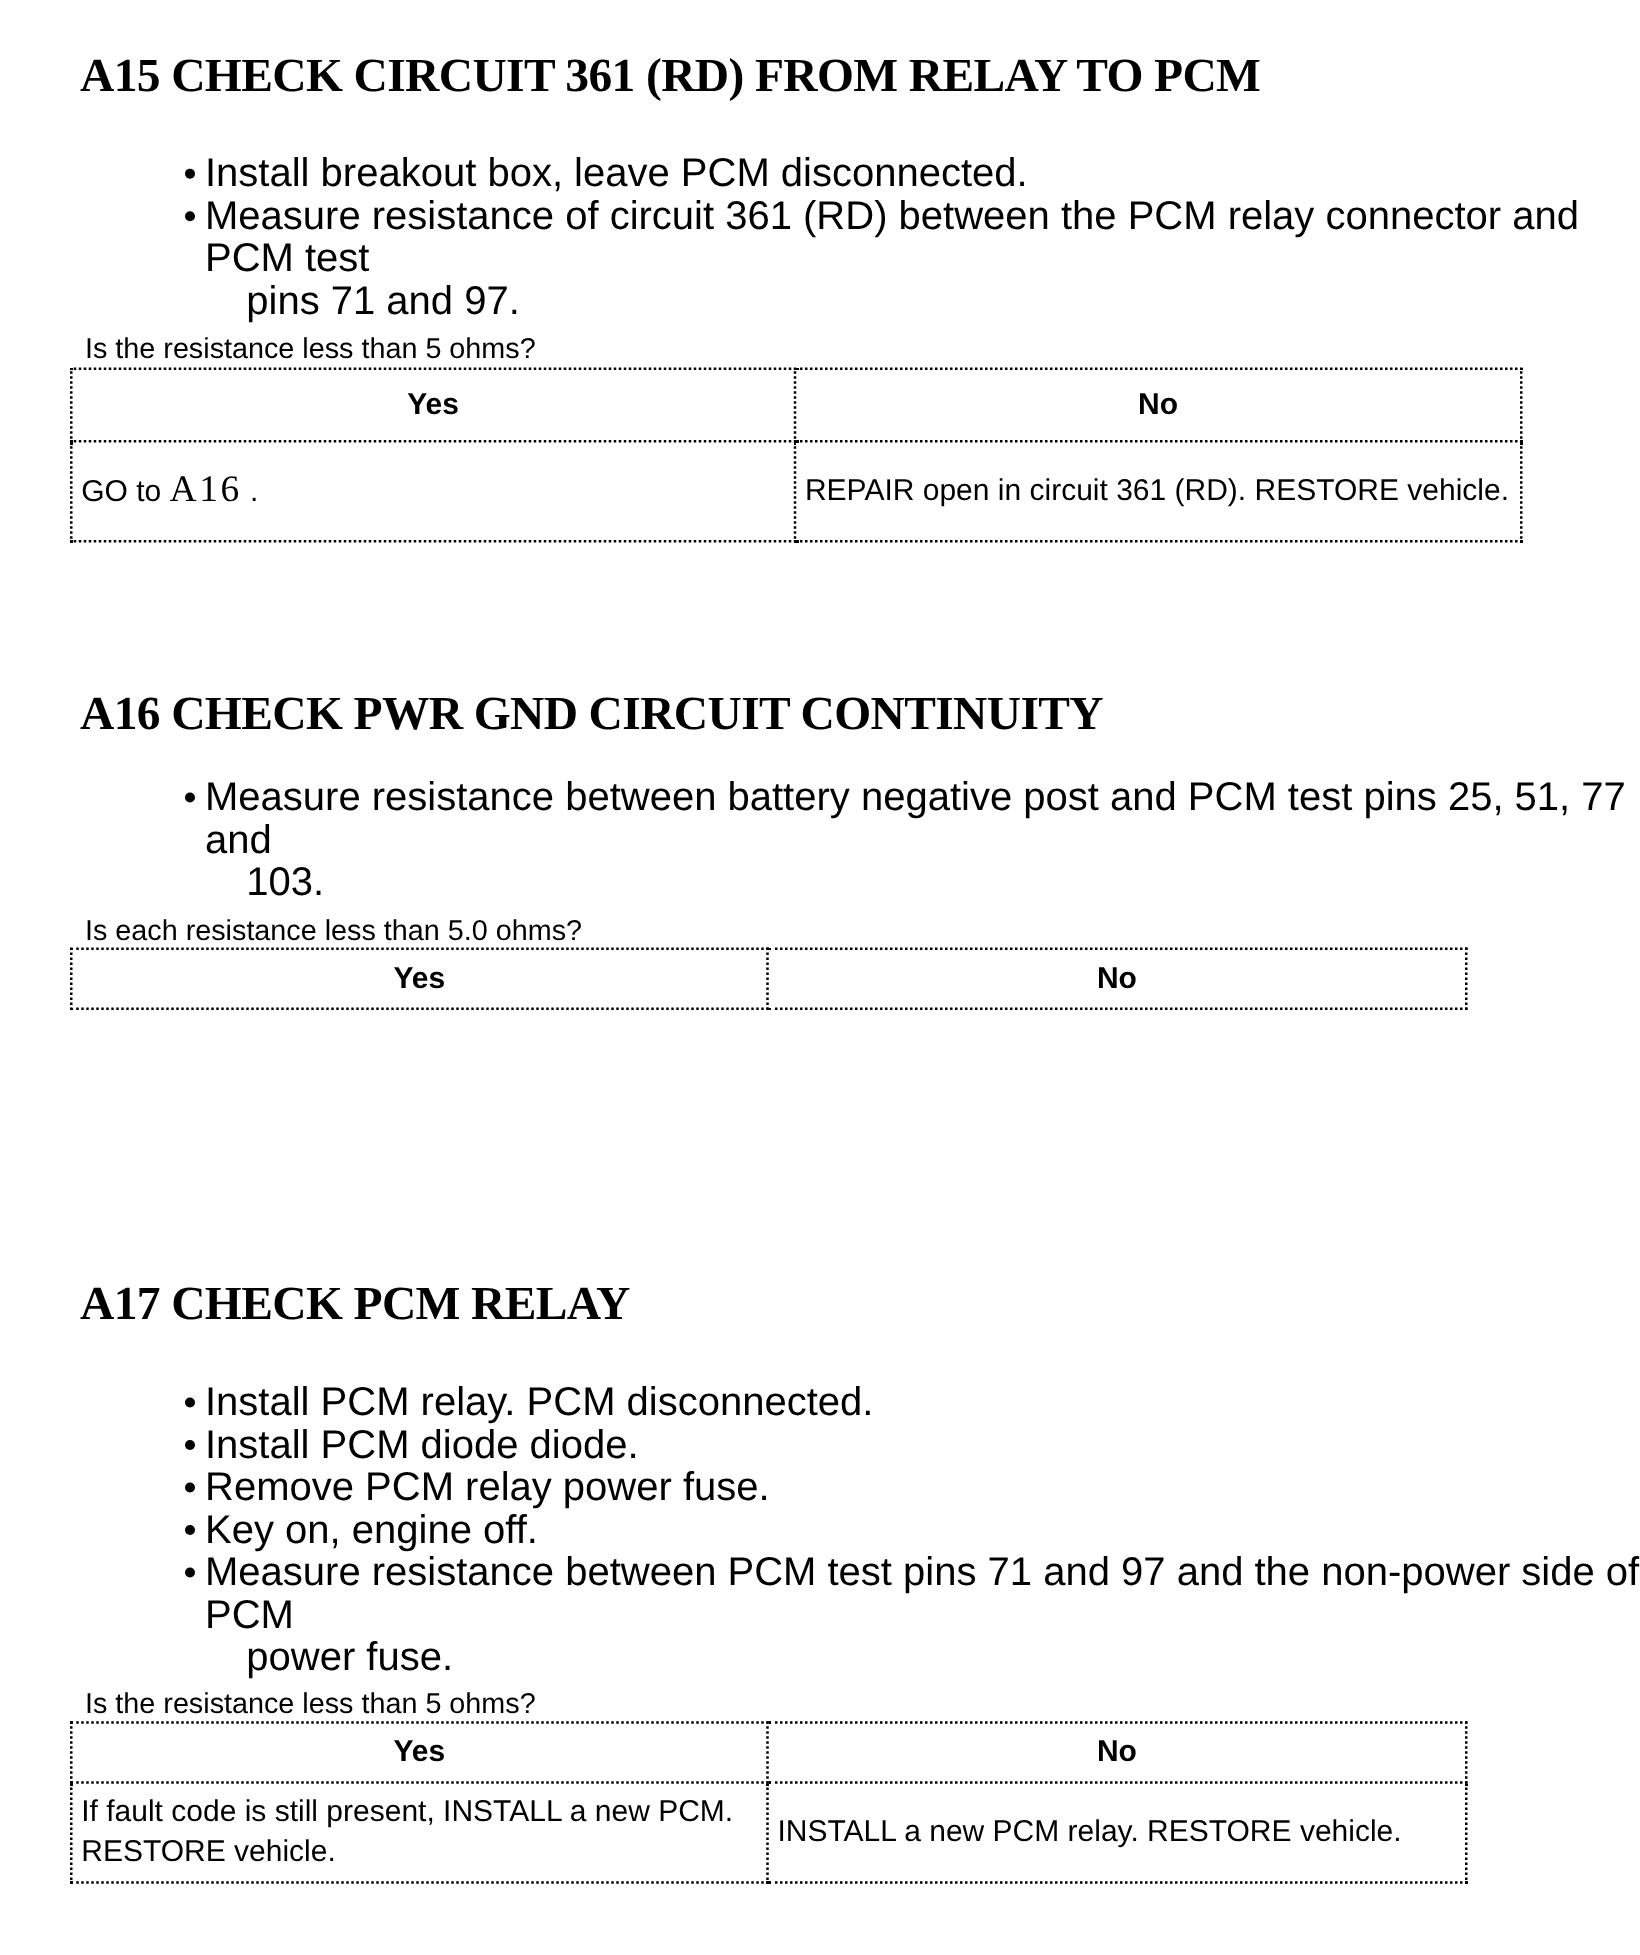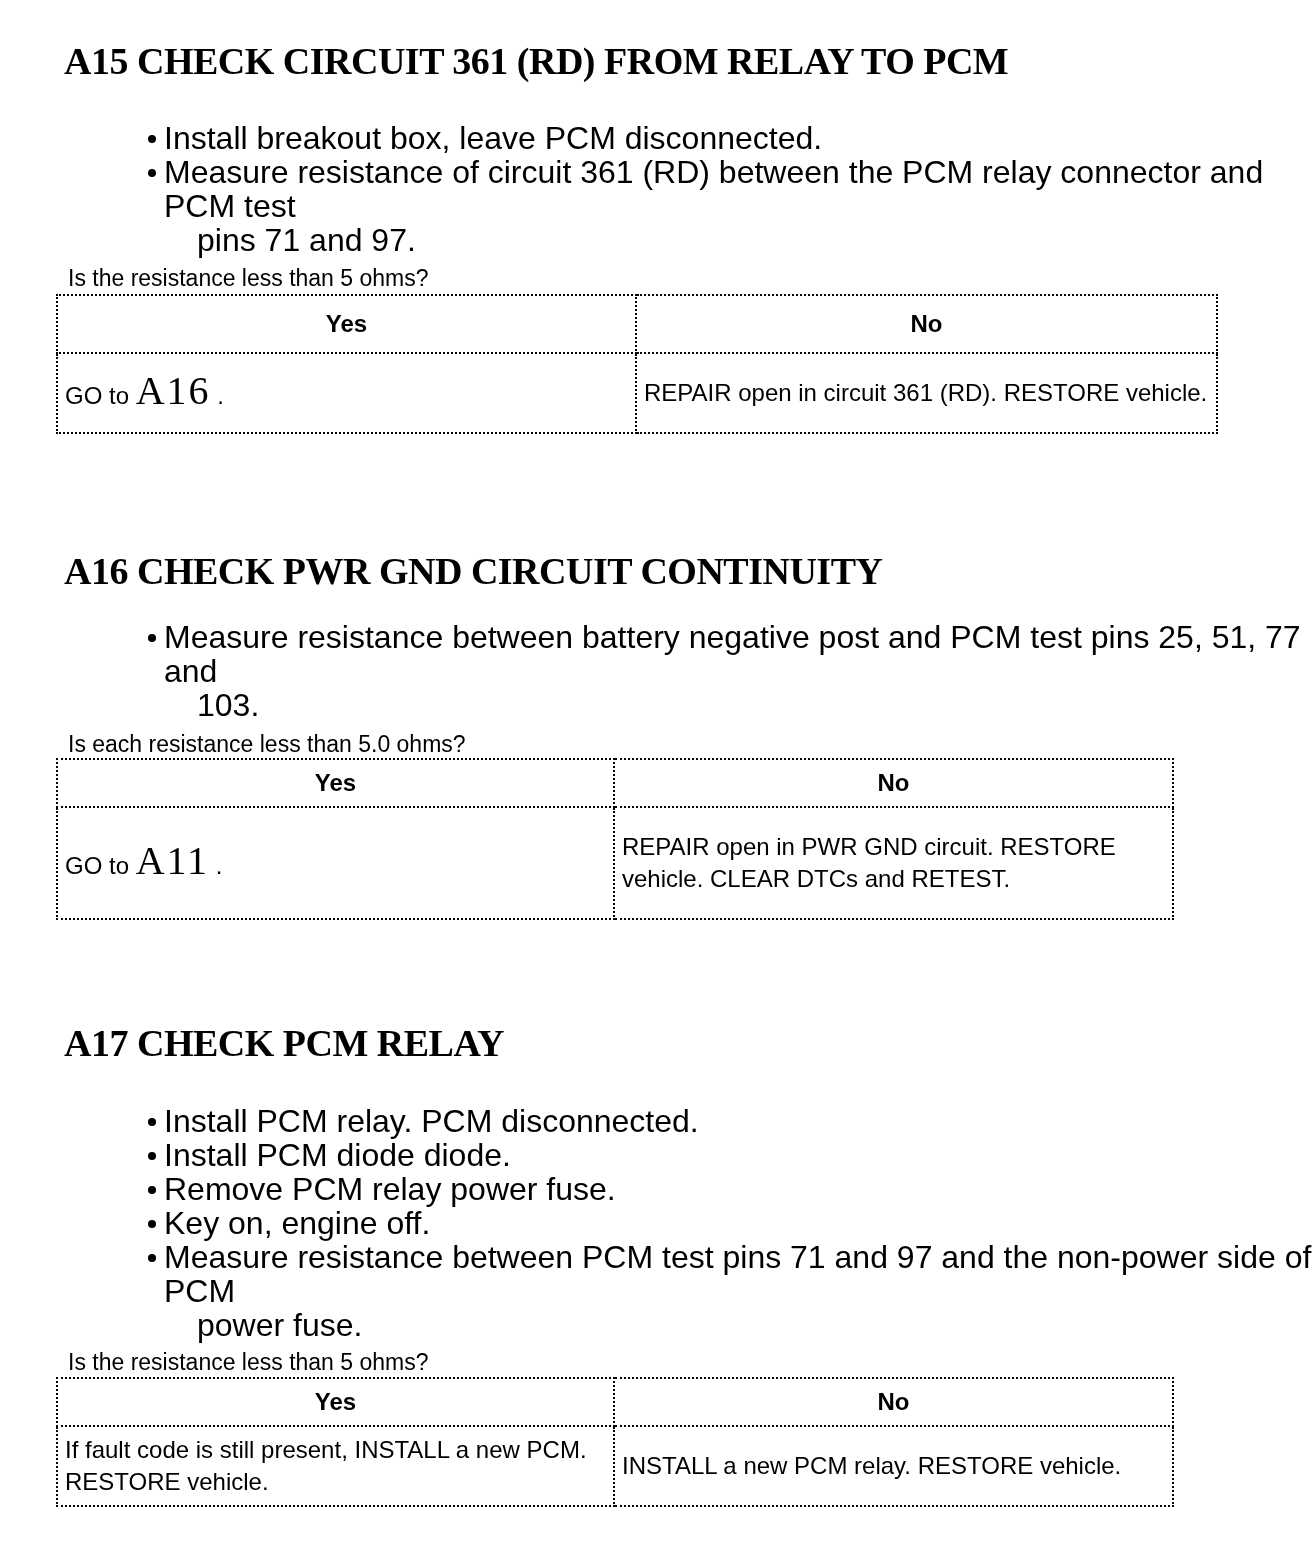--- a/index.html
+++ b/index.html
@@ -81,21 +81,21 @@
   table.decision th {
     font-weight: bold;
     text-align: center;
   }
   table.decision td {
     text-align: left;
     line-height: 32px;
   }
   .goto-link {
     font-family: "Liberation Serif", serif;
-    font-size: 40px;
+    font-size: 30px;
     letter-spacing: 2px;
     color: #000;
     text-decoration: none;
     cursor: pointer;
   }
 </style>
 </head>
 <body>
 
 <div class="section">
@@ -151,26 +151,20 @@
   <table class="decision" style="top:758px; width:1118px;">
     <colgroup>
         <col style="width:558px">
         <col style="width:560px">
       </colgroup>
     <tbody>
         <tr style="height:48px;">
       <th>Yes</th>
       <th>No</th>
     </tr>
-    <tr style="height:112px;">
-      <td>
-        <span>GO to </span><a class="goto-link">A11</a><span> .</span>
-      </td>
-      <td>REPAIR open in PWR GND circuit. RESTORE vehicle. CLEAR DTCs and RETEST.</td>
-    </tr>
   </tbody>
     </table>
 </div>
 
 <div class="section">
   <h2 class="heading" style="top:1024px;">A17 CHECK PCM RELAY</h2>
 
   <ul class="steps" style="top:1104px;">
     <li>
       <span class="bullet"></span>

